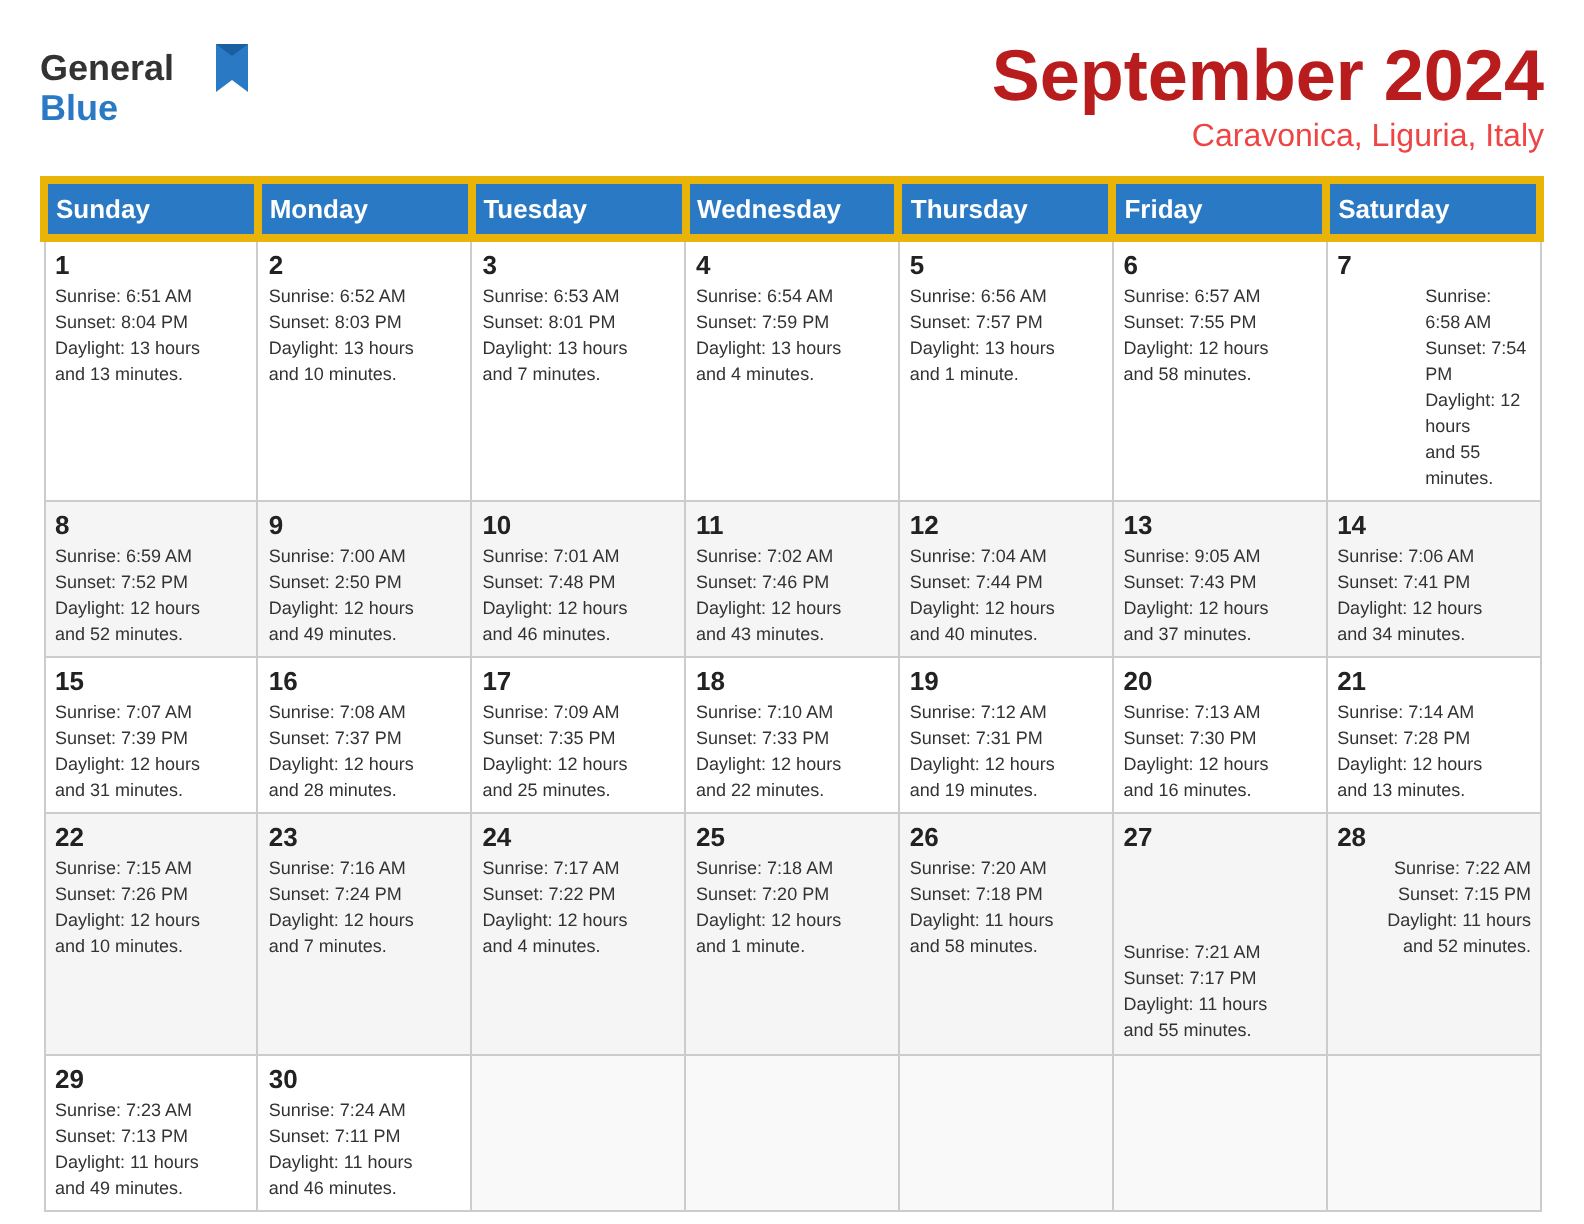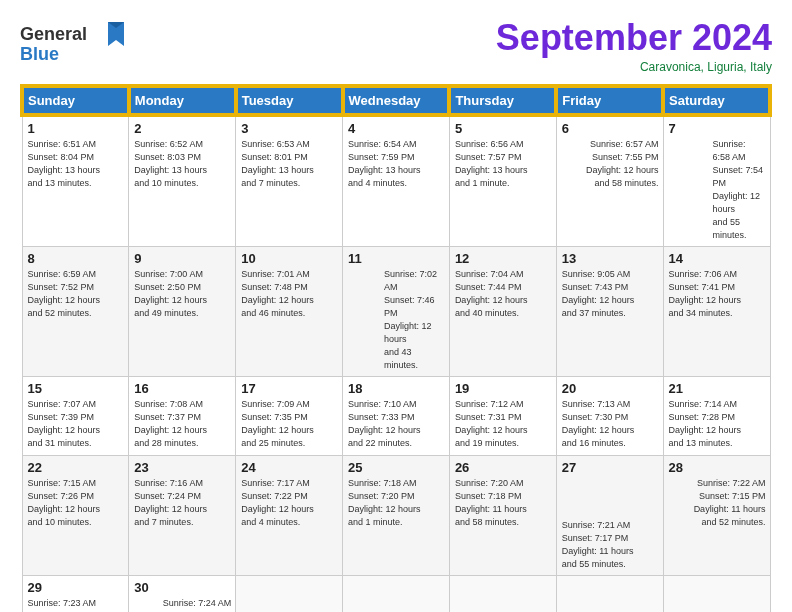--- a/index.html
+++ b/index.html
@@ -23,26 +23,26 @@
     .logo {
       display: flex;
       align-items: center;
     }
     .title-block {
       text-align: right;
     }
     .month-title {
       font-size: 36px;
       font-weight: bold;
-      color: #6d28d9;
+      color: #b91c1c;
       line-height: 1.1;
     }
     .location-title {
-      font-size: 12px;
-      color: #15803d;
+      font-size: 16px;
+      color: #ef4444;
       margin-top: 2px;
     }
     table {
       width: 100%;
       border-collapse: collapse;
       table-layout: fixed;
     }
     thead th {
       background: #2979c4;
       color: #fff;
@@ -147,21 +147,21 @@
           </td>
           <td>
             <span class="day-num">5</span>
             <div class="day-info" style="white-space: pre-line;">Sunrise: 6:56 AM
 Sunset: 7:57 PM
 Daylight: 13 hours
 and 1 minute.</div>
           </td>
           <td>
             <span class="day-num">6</span>
-            <div class="day-info" style="white-space: pre-line; text-align: right;">Sunrise: 6:57 AM
+            <div class="day-info" style="white-space: pre-line;">Sunrise: 6:57 AM
 Sunset: 7:55 PM
 Daylight: 12 hours
 and 58 minutes.</div>
           </td>
           <td>
             <span class="day-num">7</span>
             <div class="day-info" style="white-space: pre-line; margin-left: 44px;">Sunrise: 6:58 AM
 Sunset: 7:54 PM
 Daylight: 12 hours
 and 55 minutes.</div>
@@ -184,21 +184,21 @@
           </td>
           <td>
             <span class="day-num">10</span>
             <div class="day-info" style="white-space: pre-line;">Sunrise: 7:01 AM
 Sunset: 7:48 PM
 Daylight: 12 hours
 and 46 minutes.</div>
           </td>
           <td>
             <span class="day-num">11</span>
-            <div class="day-info" style="white-space: pre-line; margin-left: 36px;">Sunrise: 7:02 AM
+            <div class="day-info" style="white-space: pre-line;">Sunrise: 7:02 AM
 Sunset: 7:46 PM
 Daylight: 12 hours
 and 43 minutes.</div>
           </td>
           <td>
             <span class="day-num">12</span>
             <div class="day-info" style="white-space: pre-line;">Sunrise: 7:04 AM
 Sunset: 7:44 PM
 Daylight: 12 hours
 and 40 minutes.</div>
@@ -323,21 +323,21 @@
         <tr>
           <td>
             <span class="day-num">29</span>
             <div class="day-info" style="white-space: pre-line;">Sunrise: 7:23 AM
 Sunset: 7:13 PM
 Daylight: 11 hours
 and 49 minutes.</div>
           </td>
           <td>
             <span class="day-num">30</span>
-            <div class="day-info" style="white-space: pre-line; text-align: right;">Sunrise: 7:24 AM
+            <div class="day-info" style="white-space: pre-line;">Sunrise: 7:24 AM
 Sunset: 7:11 PM
 Daylight: 11 hours
 and 46 minutes.</div>
           </td>
           <td class="empty"></td>
           <td class="empty"></td>
           <td class="empty"></td>
           <td class="empty"></td>
           <td class="empty"></td>
         </tr>

